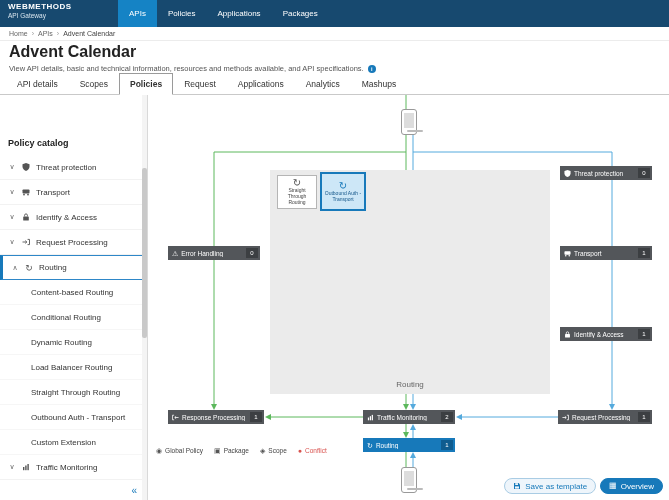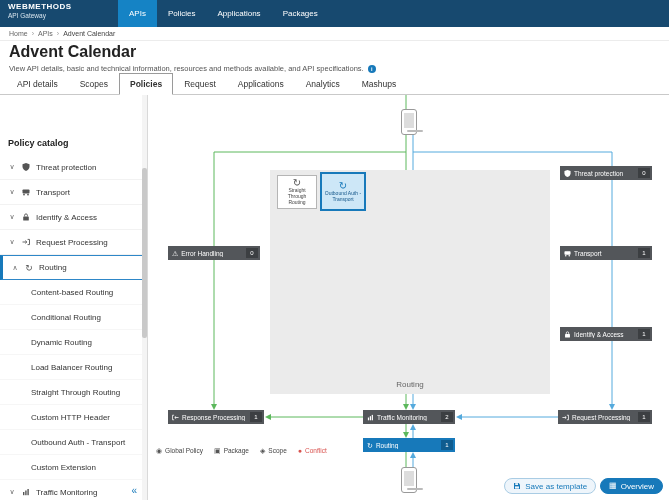--- a/index.html
+++ b/index.html
@@ -160,21 +160,20 @@
     <div class="sgroup selected">
       <span class="chev">∧</span>
       <span class="gicon">↻</span>
       <span>Routing</span>
     </div>
     <div class="schild">Content-based Routing</div>
     <div class="schild">Conditional Routing</div>
     <div class="schild">Dynamic Routing</div>
     <div class="schild">Load Balancer Routing</div>
     <div class="schild">Straight Through Routing</div>
-    <div class="schild">Custom HTTP Header</div>
     <div class="schild">Outbound Auth - Transport</div>
     <div class="schild">Custom Extension</div>
     <div class="sgroup">
       <span class="chev">∨</span>
       <span class="gicon">
           <svg viewBox="0 0 8 8">
             <rect x="1" y="4" width="1.4" height="3.2" fill="#555"></rect>
             <rect x="3.2" y="2.5" width="1.4" height="4.7" fill="#555"></rect>
             <rect x="5.4" y="1" width="1.4" height="6.2" fill="#555"></rect>
           </svg>

